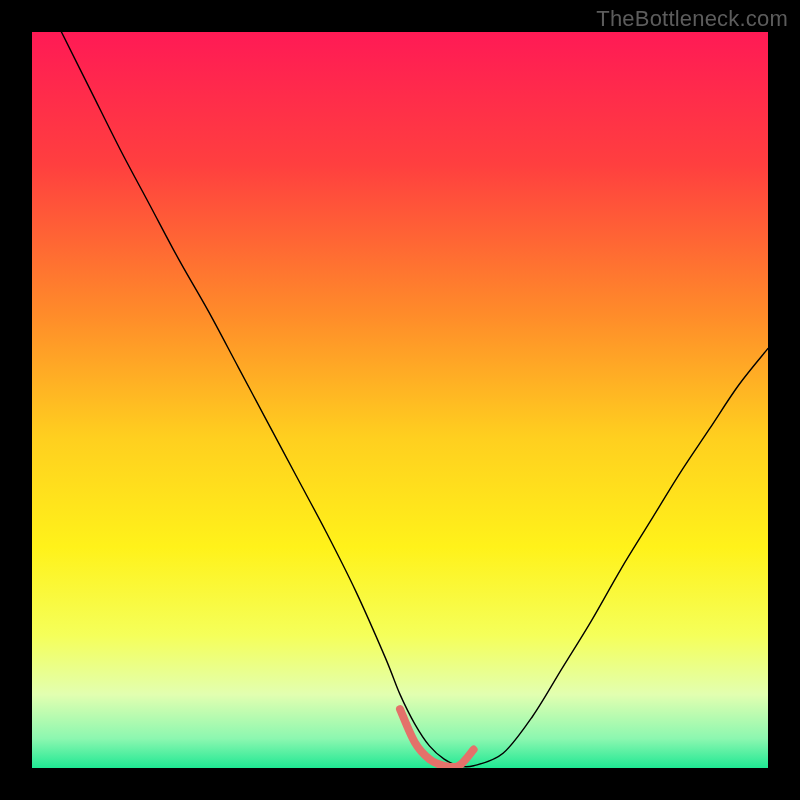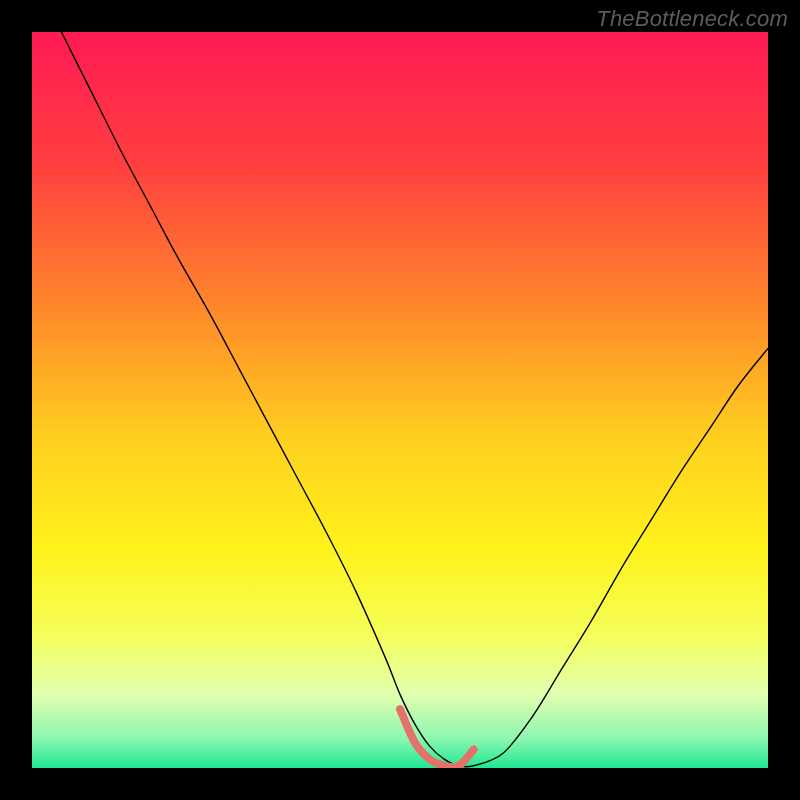--- a/index.html
+++ b/index.html
@@ -9,21 +9,20 @@
     height: 800px;
     overflow: hidden;
     background: #000;
     font-family: Arial, Helvetica, sans-serif;
   }
   .frame {
     position: relative;
     width: 800px;
     height: 800px;
     background: #000;
-    font-style: italic;
   }
   .plot-canvas {
     position: absolute;
     left: 32px;
     top: 32px;
     width: 736px;
     height: 736px;
   }
   .watermark {
     position: absolute;

